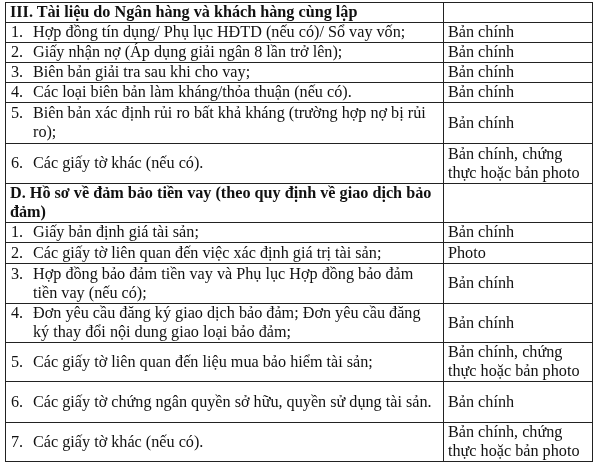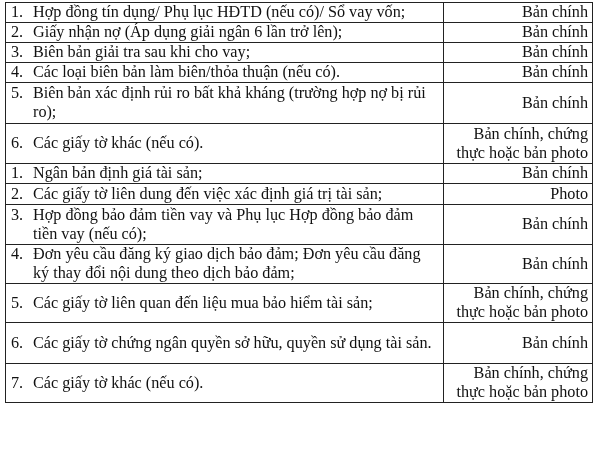--- a/index.html
+++ b/index.html
@@ -3,64 +3,68 @@
 <meta charset="utf-8">
 <style>
   html, body { margin:0; padding:0; background:#ffffff; }
   body { width:616px; height:470px; position:relative; overflow:hidden;
          font-family:"Liberation Serif", "DejaVu Serif", serif; color:#111; }
   table.doc { position:absolute; left:5px; top:2px; width:588px;
               border-collapse:collapse; table-layout:fixed; }
   table.doc td { border:1.4px solid #222; padding:0 4px; font-size:16.2px;
                  line-height:19px; vertical-align:middle; }
   td.c1 { width:429px; }
-  td.c2 { text-align:right; padding:0 2px; }
+  td.c2 { text-align:left; padding:0 2px; }
   tr.sec td.c1 { font-weight:bold; }
   .item { display:flex; }
   .num { width:22px; flex:none; padding-left:1px; }
   .txt { flex:1; }
 </style>
 </head>
 <body>
 
 <table class="doc">
   <tbody>
 
+    <tr class="sec" style="height:18px">
+      <td class="c1">III. Tài liệu do Ngân hàng và khách hàng cùng lập</td>
+      <td class="c2"></td>
+    </tr>
     <tr style="height:20px">
       <td class="c1">
           <div class="item">
             <span class="num">1.</span>
             <span class="txt">Hợp đồng tín dụng/ Phụ lục HĐTD (nếu có)/ Sổ vay vốn;</span>
           </div>
         </td>
       <td class="c2">Bản chính</td>
     </tr>
     <tr style="height:20px">
       <td class="c1">
           <div class="item">
             <span class="num">2.</span>
-            <span class="txt">Giấy nhận nợ (Áp dụng giải ngân 6 lần trở lên);</span>
+            <span class="txt">Giấy nhận nợ (Áp dụng giải ngân 8 lần trở lên);</span>
           </div>
         </td>
       <td class="c2">Bản chính</td>
     </tr>
     <tr style="height:20px">
       <td class="c1">
           <div class="item">
             <span class="num">3.</span>
             <span class="txt">Biên bản giải tra sau khi cho vay;</span>
           </div>
         </td>
       <td class="c2">Bản chính</td>
     </tr>
     <tr style="height:20px">
       <td class="c1">
           <div class="item">
             <span class="num">4.</span>
-            <span class="txt">Các loại biên bản làm biên/thỏa thuận (nếu có).</span>
+            <span class="txt">Các loại biên bản làm kháng/thỏa thuận (nếu có).</span>
           </div>
         </td>
       <td class="c2">Bản chính</td>
     </tr>
     <tr style="height:41px">
       <td class="c1">
           <div class="item">
             <span class="num">5.</span>
             <span class="txt">Biên bản xác định rủi ro bất khả kháng (trường hợp nợ bị rủi ro);</span>
           </div>
@@ -70,52 +74,56 @@
     <tr style="height:40px">
       <td class="c1">
           <div class="item">
             <span class="num">6.</span>
             <span class="txt">Các giấy tờ khác (nếu có).</span>
           </div>
         </td>
       <td class="c2">Bản chính, chứng thực hoặc bản photo</td>
     </tr>
 
+    <tr class="sec" style="height:39px">
+      <td class="c1">D. Hồ sơ về đảm bảo tiền vay (theo quy định về giao dịch bảo đảm)</td>
+      <td class="c2"></td>
+    </tr>
     <tr style="height:20px">
       <td class="c1">
           <div class="item">
             <span class="num">1.</span>
-            <span class="txt">Ngân bản định giá tài sản;</span>
+            <span class="txt">Giấy bản định giá tài sản;</span>
           </div>
         </td>
       <td class="c2">Bản chính</td>
     </tr>
     <tr style="height:21px">
       <td class="c1">
           <div class="item">
             <span class="num">2.</span>
-            <span class="txt">Các giấy tờ liên dung đến việc xác định giá trị tài sản;</span>
+            <span class="txt">Các giấy tờ liên quan đến việc xác định giá trị tài sản;</span>
           </div>
         </td>
       <td class="c2">Photo</td>
     </tr>
     <tr style="height:40px">
       <td class="c1">
           <div class="item">
             <span class="num">3.</span>
             <span class="txt">Hợp đồng bảo đảm tiền vay và Phụ lục Hợp đồng bảo đảm tiền vay (nếu có);</span>
           </div>
         </td>
       <td class="c2">Bản chính</td>
     </tr>
     <tr style="height:39px">
       <td class="c1">
           <div class="item">
             <span class="num">4.</span>
-            <span class="txt">Đơn yêu cầu đăng ký giao dịch bảo đảm; Đơn yêu cầu đăng ký thay đổi nội dung theo dịch bảo đảm;</span>
+            <span class="txt">Đơn yêu cầu đăng ký giao dịch bảo đảm; Đơn yêu cầu đăng ký thay đổi nội dung giao loại bảo đảm;</span>
           </div>
         </td>
       <td class="c2">Bản chính</td>
     </tr>
     <tr style="height:38px">
       <td class="c1">
           <div class="item">
             <span class="num">5.</span>
             <span class="txt">Các giấy tờ liên quan đến liệu mua bảo hiểm tài sản;</span>
           </div>

